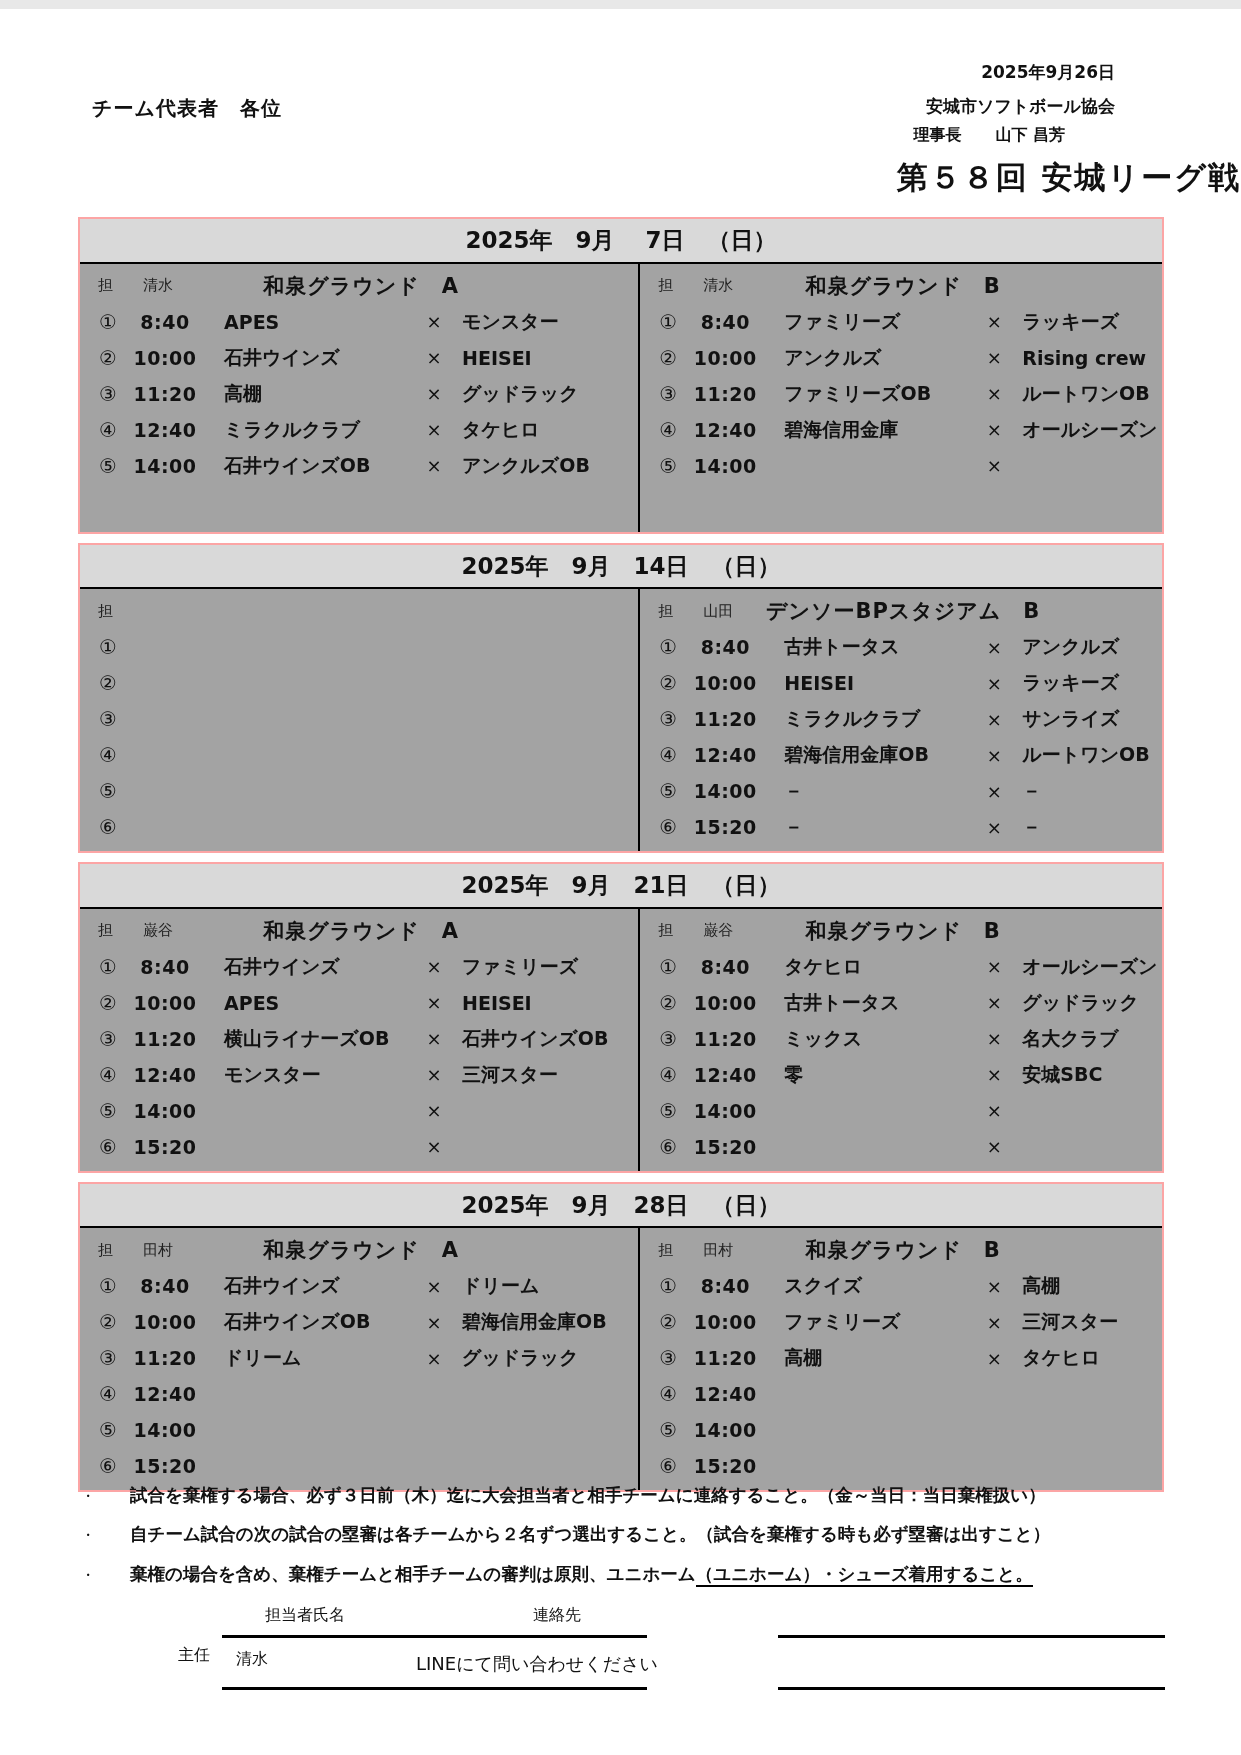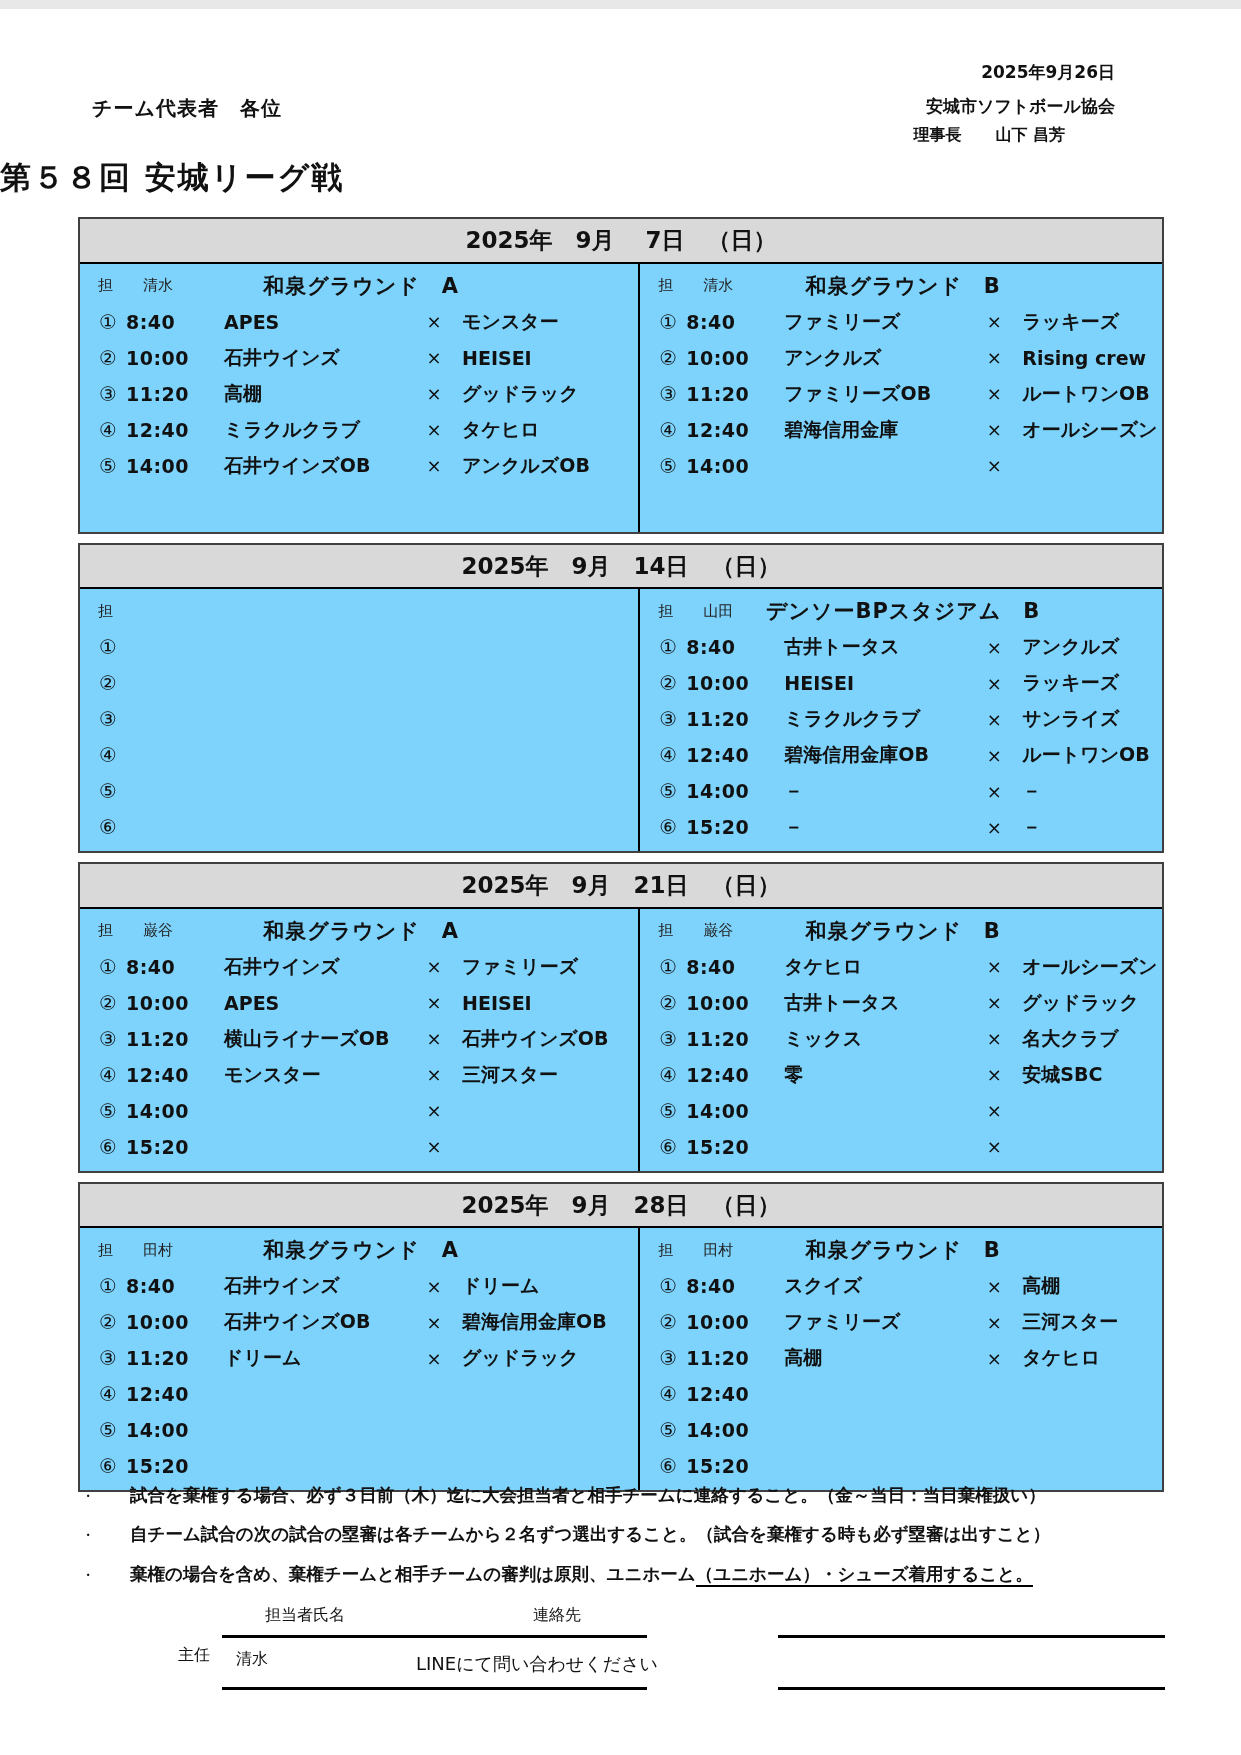--- a/index.html
+++ b/index.html
@@ -9,44 +9,44 @@
     position:relative; width:1241px; height:1755px; background:#ffffff;
     margin:9px auto; overflow:hidden;
   }
 
   
   .issue-date { position:absolute; top:52px; right:126px; font-size:17px; font-weight:700; }
   .recipient  { position:absolute; top:86px; left:92px;  font-size:20px; font-weight:700; letter-spacing:1px; }
   .org        { position:absolute; top:86px; right:126px; font-size:17px; font-weight:700; }
   .rep-line   { position:absolute; top:116px; right:176px; font-size:16px; font-weight:700; }
   .rep-line .rep-title { margin-right:34px; }
-  .main-title { position:absolute; top:148px; left:0; width:100%; text-align:left;
+  .main-title { position:absolute; top:148px; left:0; width:100%; text-align:right;
                 font-size:31px; font-weight:700; letter-spacing:2px; }
 
   
   #sections { position:absolute; top:208px; left:78px; width:1086px; }
-  .section { border:2px solid #404040; margin-bottom:9px; background:#7dd3fc; }
+  .section { border:2px solid #fca5a5; margin-bottom:9px; background:#a3a3a3; }
   .sec-header {
     background:#d9d9d9; border-bottom:2px solid #000; text-align:center;
     font-size:23px; font-weight:700; padding:8px 0 7px; line-height:1.2;
   }
   .sec-body { display:flex; align-items:stretch; }
   .col { width:51.6%; padding:4px 6px 6px 10px; }
   .col.right { width:48.4%; border-left:2px solid #000; }
 
   .tan-row { position:relative; height:36px; display:flex; align-items:center; }
   .tan-label { font-size:15px; color:#222; margin-left:8px; }
   .tan-name  { font-size:15px; color:#222; margin-left:30px; min-width:56px; }
   .venue { position:absolute; left:0; right:0; text-align:center;
            font-size:21px; font-weight:700; letter-spacing:1px; pointer-events:none; }
 
   .game-row { display:grid; grid-template-columns:36px 86px 204px 36px auto;
               align-items:center; height:36px; font-size:19px; font-weight:700; }
   .gnum  { font-weight:400; font-size:20px; text-align:center; }
-  .gtime { text-align:left; padding-right:8px; letter-spacing:0.5px; }
+  .gtime { text-align:center; padding-right:8px; letter-spacing:0.5px; }
   .gteam1{ padding-left:12px; white-space:nowrap; overflow:hidden; }
   .gx    { text-align:center; font-weight:400; font-size:18px; }
   .gteam2{ padding-left:10px; white-space:nowrap; overflow:hidden; }
 
   
   .sec-0 .sec-body { min-height:268px; }
   .sec-1 .sec-body { min-height:256px; }
   .sec-2 .sec-body { min-height:260px; }
   .sec-3 .sec-body { min-height:250px; }
 

